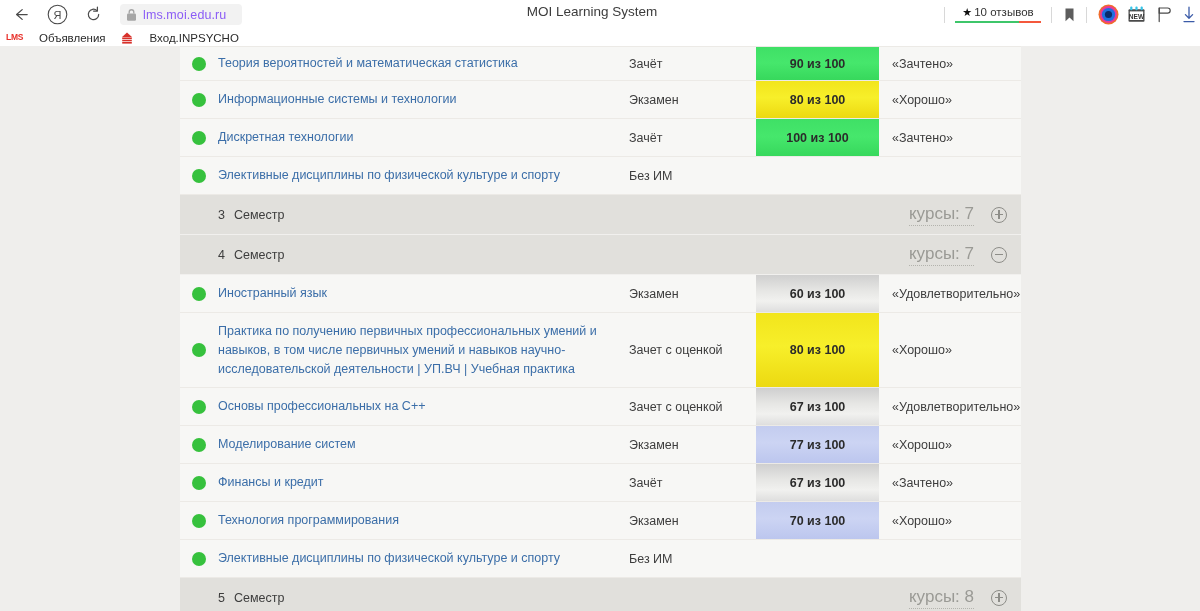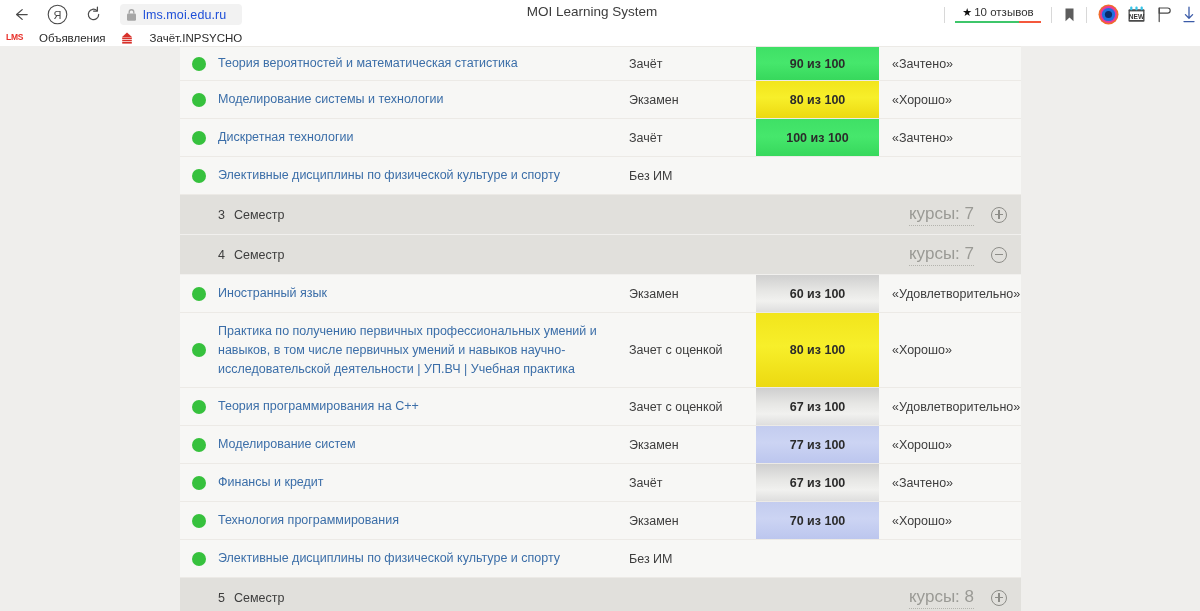--- a/index.html
+++ b/index.html
@@ -42,21 +42,21 @@
     padding: 0 9px 0 4px;
     flex: none;
   }
   #lock-icon {
     width: 15px; height: 15px;
     display: flex; align-items: center; justify-content: center;
     margin-right: 4px;
   }
   #url-text {
     font-size: 12.5px;
-    color: #1d4ed8;
+    color: #8b5cf6;
     letter-spacing: .1px;
     white-space: nowrap;
   }
 
   #page-title-chrome {
     position: absolute;
     left: 0; right: 16px; top: 4px;
     text-align: center;
     font-size: 13.5px;
     color: #3c3c3c;
@@ -312,42 +312,42 @@
     <div class="bookmark">
       <span class="bm-ico">
         <svg width="14" height="14" viewBox="0 0 14 14">
           <rect x="0" y="0" width="14" height="14" fill="#ffffff"></rect>
           <path d="M7 1.6 L12.2 6.2 H1.8 Z" fill="#d8302a"></path>
           <rect x="2.2" y="6.6" width="9.6" height="1.5" fill="#d8302a"></rect>
           <rect x="2.2" y="8.8" width="9.6" height="1.5" fill="#d8302a"></rect>
           <rect x="2.2" y="11.0" width="9.6" height="1.6" fill="#d8302a"></rect>
         </svg>
       </span>
-      <span>Зачёт.INPSYCHO</span>
+      <span>Вход.INPSYCHO</span>
     </div>
   </div>
 </div>
 
 <div id="page">
   <div id="content-panel">
 
   <div class="course-row first-partial">
         <span class="status-dot-cell">
           <span class="status-dot"></span>
         </span>
         <span class="subject-cell">Теория вероятностей и математическая статистика</span>
         <span class="type-cell">Зачёт</span>
         <span class="grade-cell g-green">90 из 100</span>
         <span class="result-cell">«Зачтено»</span>
       </div>
       <div class="course-row">
         <span class="status-dot-cell">
           <span class="status-dot"></span>
         </span>
-        <span class="subject-cell">Моделирование системы и технологии</span>
+        <span class="subject-cell">Информационные системы и технологии</span>
         <span class="type-cell">Экзамен</span>
         <span class="grade-cell g-yellow">80 из 100</span>
         <span class="result-cell">«Хорошо»</span>
       </div>
       <div class="course-row">
         <span class="status-dot-cell">
           <span class="status-dot"></span>
         </span>
         <span class="subject-cell">Дискретная технологии</span>
         <span class="type-cell">Зачёт</span>
@@ -392,21 +392,21 @@
         </span>
         <span class="subject-cell">Практика по получению первичных профессиональных умений и навыков, в том числе первичных умений и навыков научно-исследовательской деятельности | УП.ВЧ | Учебная практика</span>
         <span class="type-cell">Зачет с оценкой</span>
         <span class="grade-cell g-yellow">80 из 100</span>
         <span class="result-cell">«Хорошо»</span>
       </div>
       <div class="course-row">
         <span class="status-dot-cell">
           <span class="status-dot"></span>
         </span>
-        <span class="subject-cell">Теория программирования на C++</span>
+        <span class="subject-cell">Основы профессиональных на C++</span>
         <span class="type-cell">Зачет с оценкой</span>
         <span class="grade-cell g-gray">67 из 100</span>
         <span class="result-cell">«Удовлетворительно»</span>
       </div>
       <div class="course-row">
         <span class="status-dot-cell">
           <span class="status-dot"></span>
         </span>
         <span class="subject-cell">Моделирование систем</span>
         <span class="type-cell">Экзамен</span>

